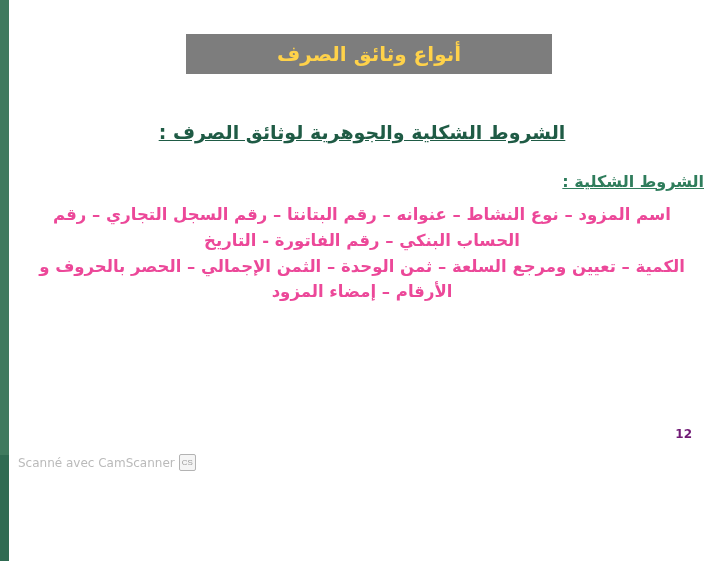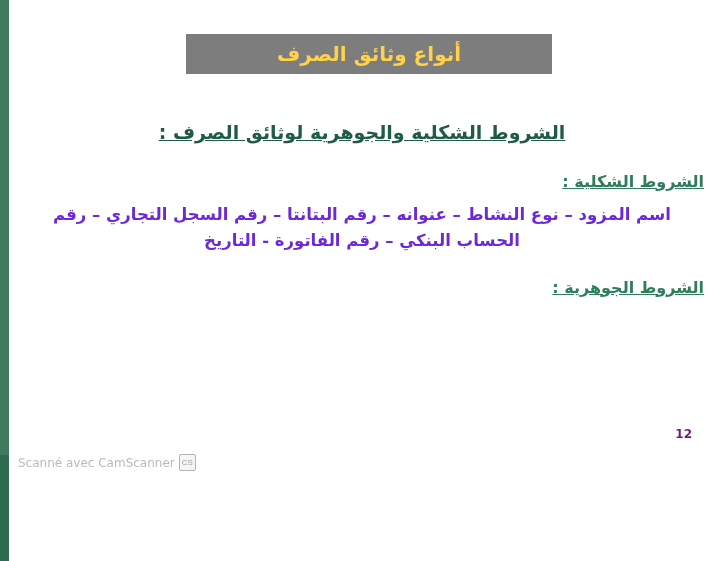--- a/index.html
+++ b/index.html
@@ -89,21 +89,21 @@
     text-align: right;
     margin: 0 0 10px 0;
     line-height: 1.3;
   }
 
   .sub2 {
     margin-top: 24px;
   }
 
   .para {
-    color: #6d28d9;
+    color: #ec4899;
     font-size: 16.5px;
     font-weight: bold;
     text-align: center;
     line-height: 1.55;
     margin: 0;
     padding: 0 8px;
   }
 
   .para.justified {
     text-align: center;
@@ -161,21 +161,21 @@
     <div class="title-text">أنواع وثائق الصرف</div>
   </div>
 
   <div class="content">
 
     <p class="heading-main">الشروط الشكلية والجوهرية لوثائق الصرف :</p>
 
     <p class="subheading">الشروط الشكلية :</p>
     <p class="para">اسم المزود – نوع النشاط – عنوانه – رقم البتانتا – رقم السجل التجاري – رقم الحساب البنكي – رقم الفاتورة - التاريخ</p>
 
-    <p class="subheading sub2">الشروط الجوهرية :</p>
+    <p class="para justified">الكمية – تعيين ومرجع السلعة – ثمن الوحدة – الثمن الإجمالي – الحصر بالحروف و الأرقام – إمضاء المزود</p>
 
   </div>
 
   <div class="page-number">12</div>
 
   <div class="watermark">
     <span class="wm-badge">CS</span>
     <span class="wm-text">Scanné avec CamScanner</span>
   </div>
 

